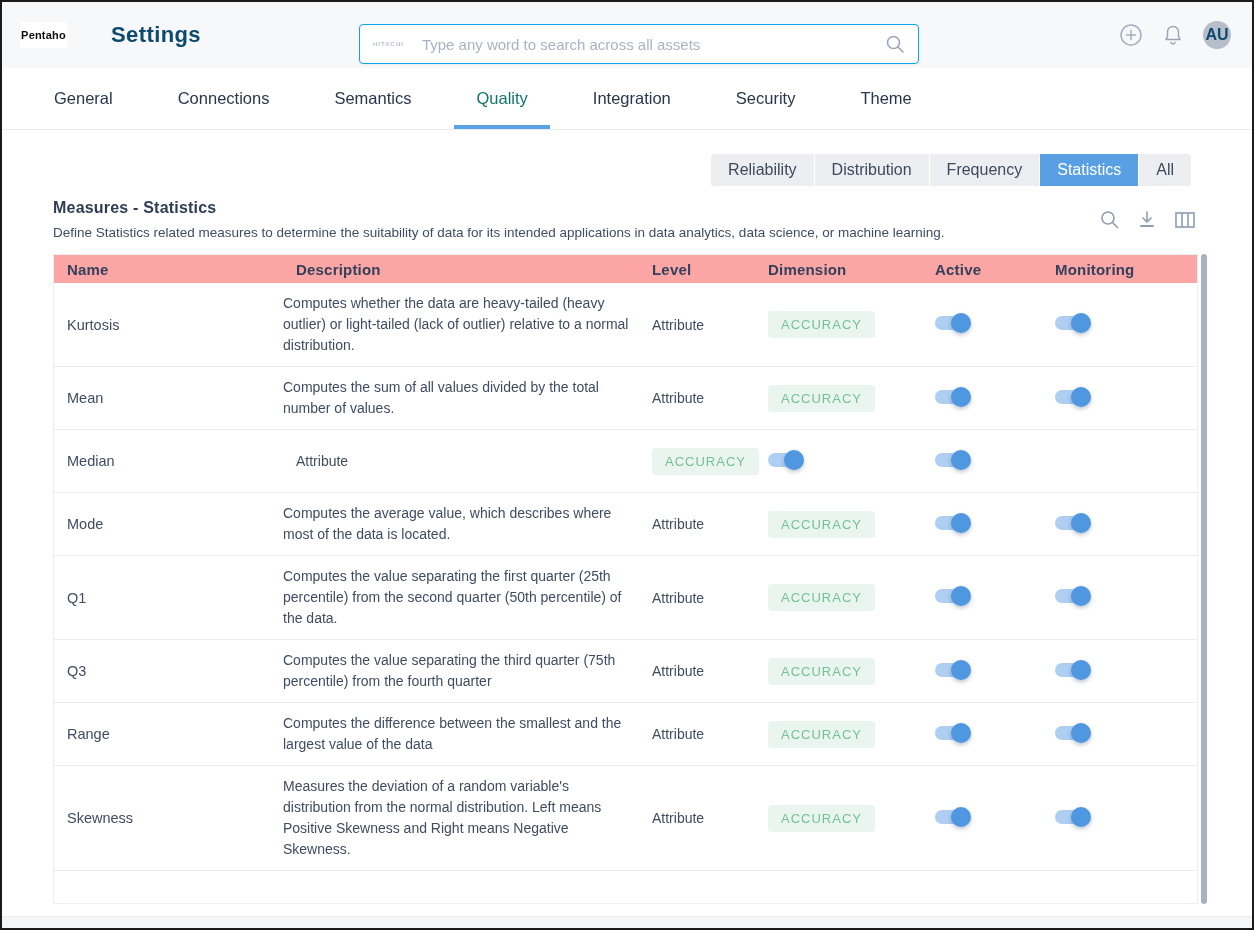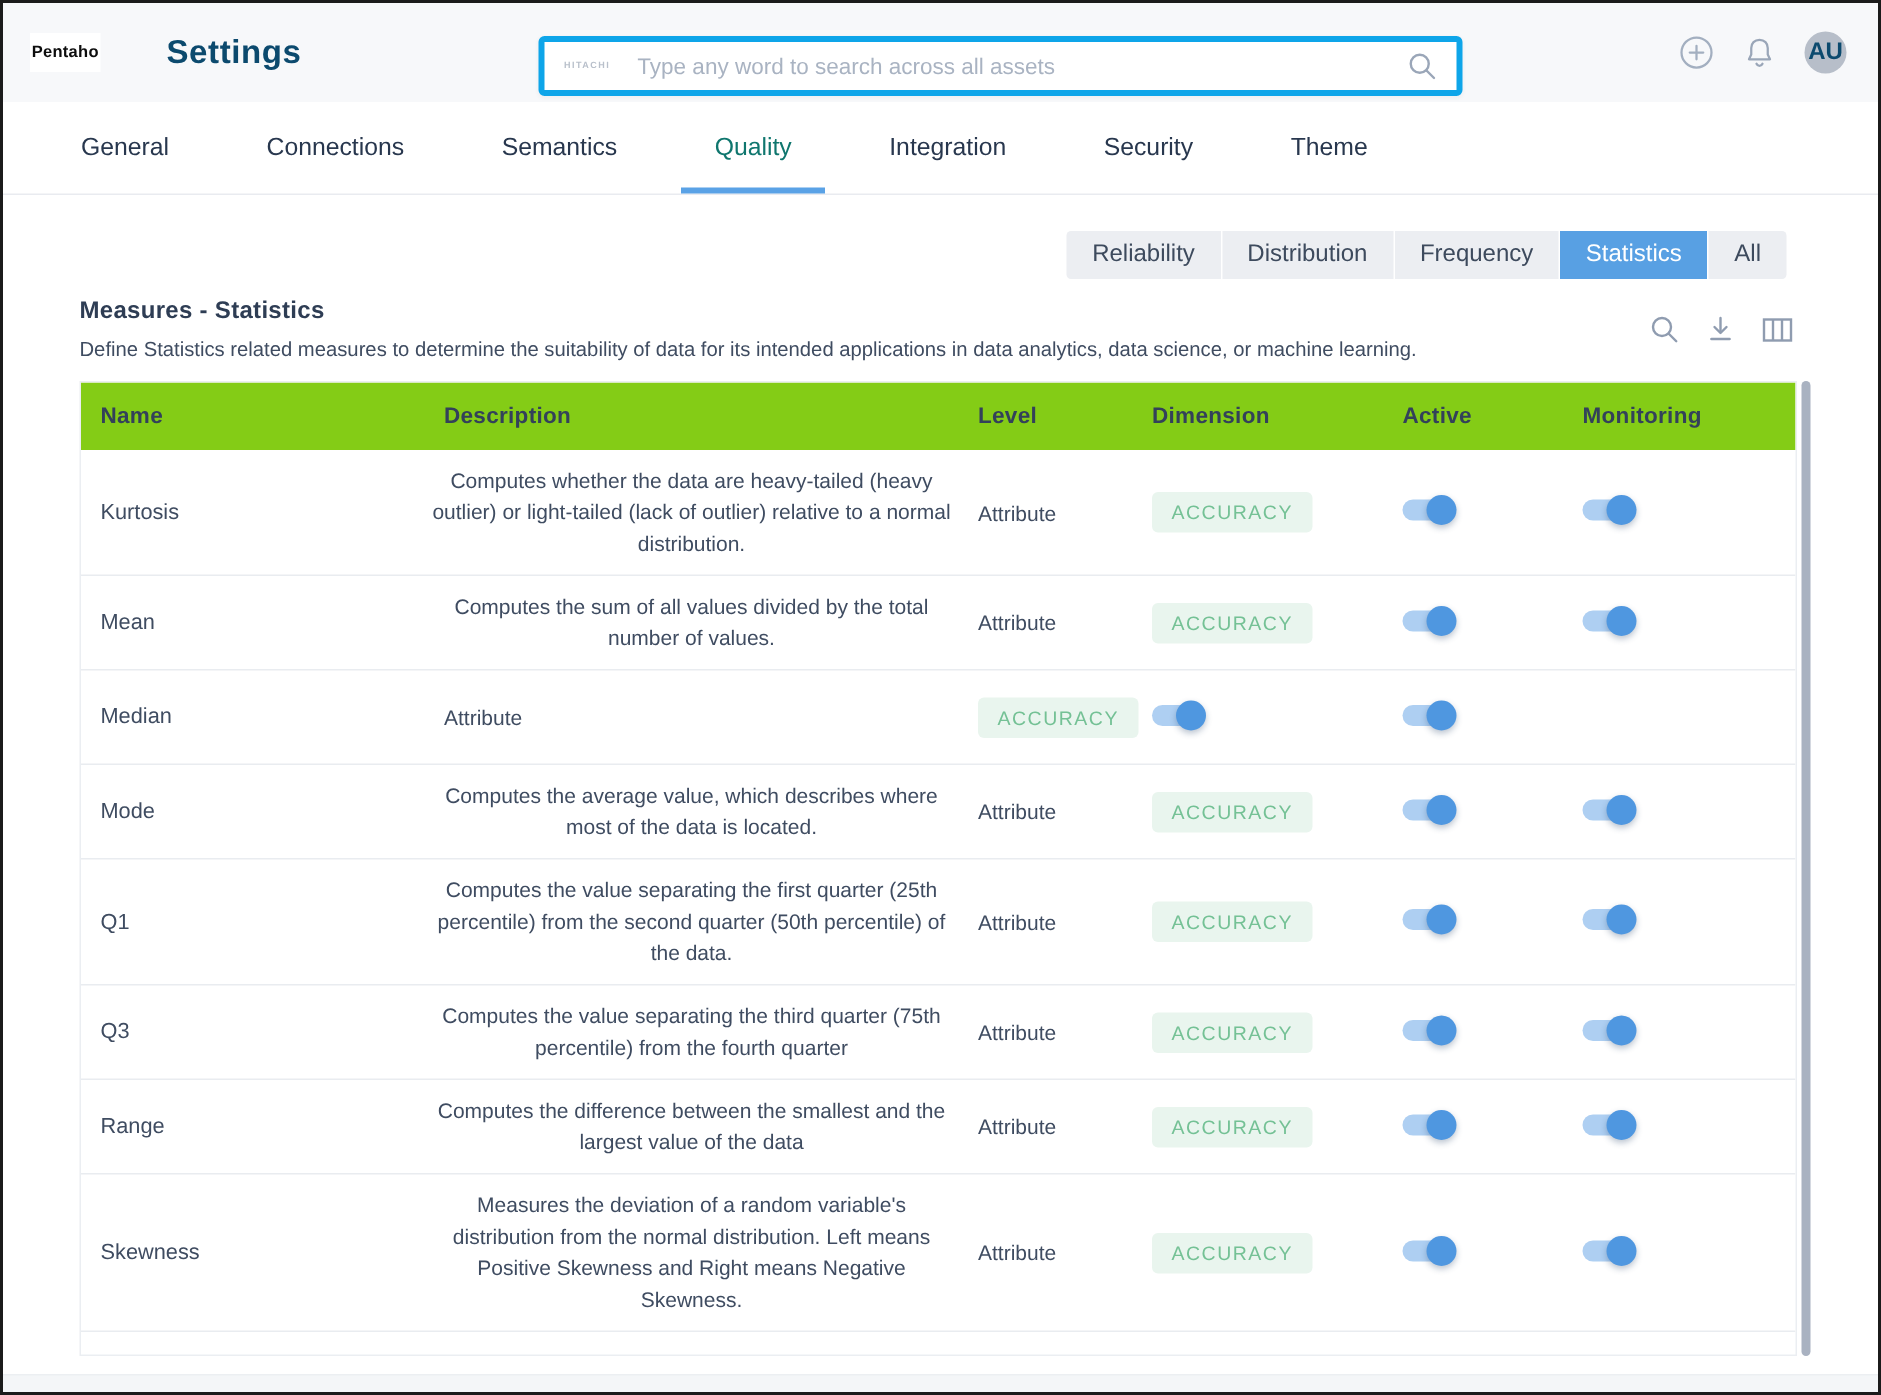--- a/index.html
+++ b/index.html
@@ -8,22 +8,22 @@
   .screen {
     position:relative; width:1254px; height:930px; margin:0 auto;
     background:#ffffff; border:2px solid #1b1b1b; overflow:hidden;
   }
   
   .header { position:relative; height:66px; background:#f7f8fa; display:flex; align-items:center; }
   .logo-box { margin-left:18px; width:47px; height:26px; background:#ffffff; display:flex; align-items:center; justify-content:center; }
   .logo-box span { font-size:11px; font-weight:bold; color:#0d0d0d; letter-spacing:0.2px; }
   .app-title { margin-left:44px; font-size:22px; font-weight:bold; color:#0c4a6e; letter-spacing:0.4px; }
   .search {
-    position:absolute; left:357px; top:22px; width:616px; height:40px;
-    background:#ffffff; border:4px solid #0ea5e9; border-radius:4px;
+    position:absolute; left:357px; top:22px; width:560px; height:40px;
+    background:#ffffff; border:1px solid #0ea5e9; border-radius:4px;
     box-shadow:0 1px 3px rgba(40,55,80,0.05); display:flex; align-items:center;
   }
   .search-brand { font-size:6px; font-weight:bold; color:#b9c0cb; letter-spacing:1px; margin:0 16px 0 13px; white-space:nowrap; }
   .search-input { flex:1; border:none; outline:none; background:transparent; font-family:"Liberation Sans",sans-serif; font-size:15px; color:#3f4c61; }
   .search-input::placeholder { color:#a9b3c2; }
   .search-glass { margin-right:13px; display:flex; }
   .header-actions { position:absolute; right:21px; top:0; height:66px; display:flex; align-items:center; gap:19px; }
   .icon-btn { display:flex; align-items:center; justify-content:center; cursor:pointer; }
   .avatar { width:28px; height:28px; border-radius:50%; background:#b7bec9; color:#0c4a6e; font-size:16px; font-weight:bold; display:flex; align-items:center; justify-content:center; }
   
@@ -40,25 +40,25 @@
   .segment.active { background:#58a0e3; color:#ffffff; }
   
   .section-head { display:flex; justify-content:space-between; align-items:center; margin:13px 56px 0 51px; }
   .section-title { margin:0 0 8px 0; font-size:16px; font-weight:bold; color:#2e3d54; letter-spacing:0.2px; }
   .section-desc { margin:0; font-size:13.5px; color:#3f4c61; }
   .toolbar-icons { display:flex; align-items:center; gap:17px; }
   
   .table-area { position:relative; margin:14px 0 0 51px; width:1154px; }
   .table-wrap { width:1145px; height:650px; overflow:hidden; border:1px solid #ebeef2; background:#fff; }
   .thead, .trow { display:grid; grid-template-columns:229px 356px 116px 167px 120px 155px; align-items:center; }
-  .thead { background:#84cc16; height:45px; font-size:15px; font-weight:bold; color:#33415a; }
+  .thead { background:#fca5a5; height:28px; font-size:15px; font-weight:bold; color:#33415a; }
   .thead .cell { letter-spacing:0.2px; }
   .trow { border-bottom:1px solid #e9ecf0; font-size:14px; color:#3f4c61; min-height:63px; }
   .cell { padding-left:13px; }
-  .cell.c-desc { padding:10px 0; line-height:21px; padding-left:0;text-align:center; }
+  .cell.c-desc { padding:10px 0; line-height:21px; padding-left:0; }
   .cell.c-name { font-size:14.5px; }
   .badge { display:inline-block; background:#e9f5ee; color:#74c195; font-size:13px; letter-spacing:1px; padding:6px 13px; border-radius:4px; }
   .toggle { position:relative; display:inline-block; width:33px; height:14px; border-radius:7px; background:#aecff2; cursor:pointer; }
   .toggle .knob { position:absolute; right:-3px; top:-3px; width:20px; height:20px; border-radius:50%; background:#4f97e0; box-shadow:0 2px 4px rgba(30,60,100,0.3); }
   .vscroll { position:absolute; right:0; top:0; width:6px; height:650px; background:#a9b2c1; border-radius:3px; }
   
   .footer-strip { position:absolute; left:0; right:0; bottom:0; height:12px; background:#f4f6f8; border-top:1px solid #eceff2; }
   svg { display:block; }
 </style>
 </head>

